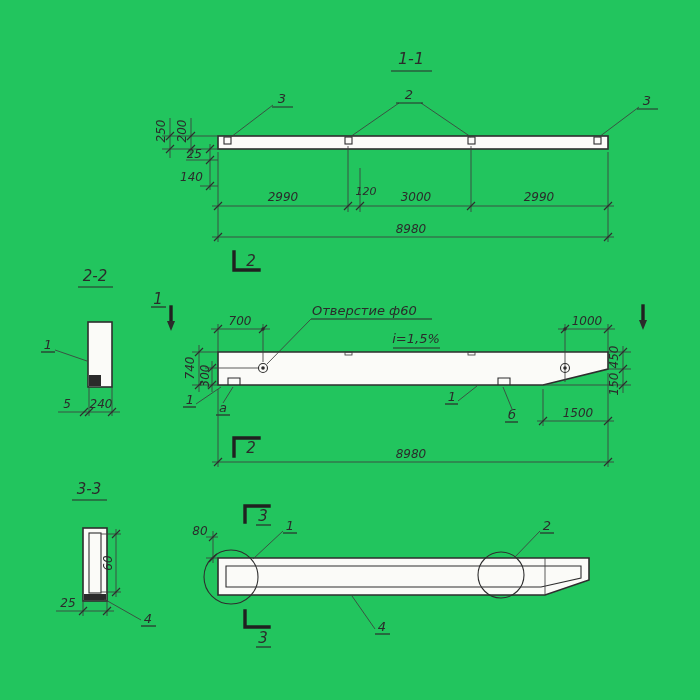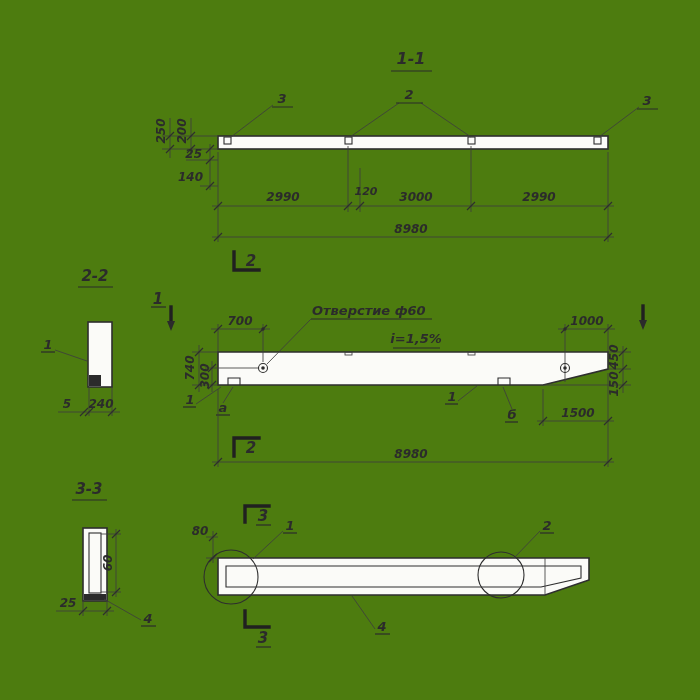--- a/index.html
+++ b/index.html
@@ -1,16 +1,16 @@
 <!DOCTYPE html>
 <html><head>
 <meta charset="utf-8">
 <style>
   html,body{margin:0;padding:0;background:#fbfbf8;}
-  .stage{width:700px;height:700px;position:relative;background:#4d7c0f;overflow:hidden;font-weight:bold;}
+  .stage{width:700px;height:700px;position:relative;background:#22c55e;overflow:hidden;}
   svg text{font-family:"DejaVu Sans",sans-serif;font-style:italic;fill:#2b2b2b;}
   .fs16{font-size:16px;}
   .fs15{font-size:15px;}
   .fs13{font-size:13px;}
   .fs12{font-size:12px;}
   .fs11{font-size:11px;}
   .ta-m{text-anchor:middle;}
   .ta-e{text-anchor:end;}
   .ta-s{text-anchor:start;}
   .ln{stroke:#2e2e2e;stroke-width:1.6;fill:none;stroke-linejoin:miter;}

